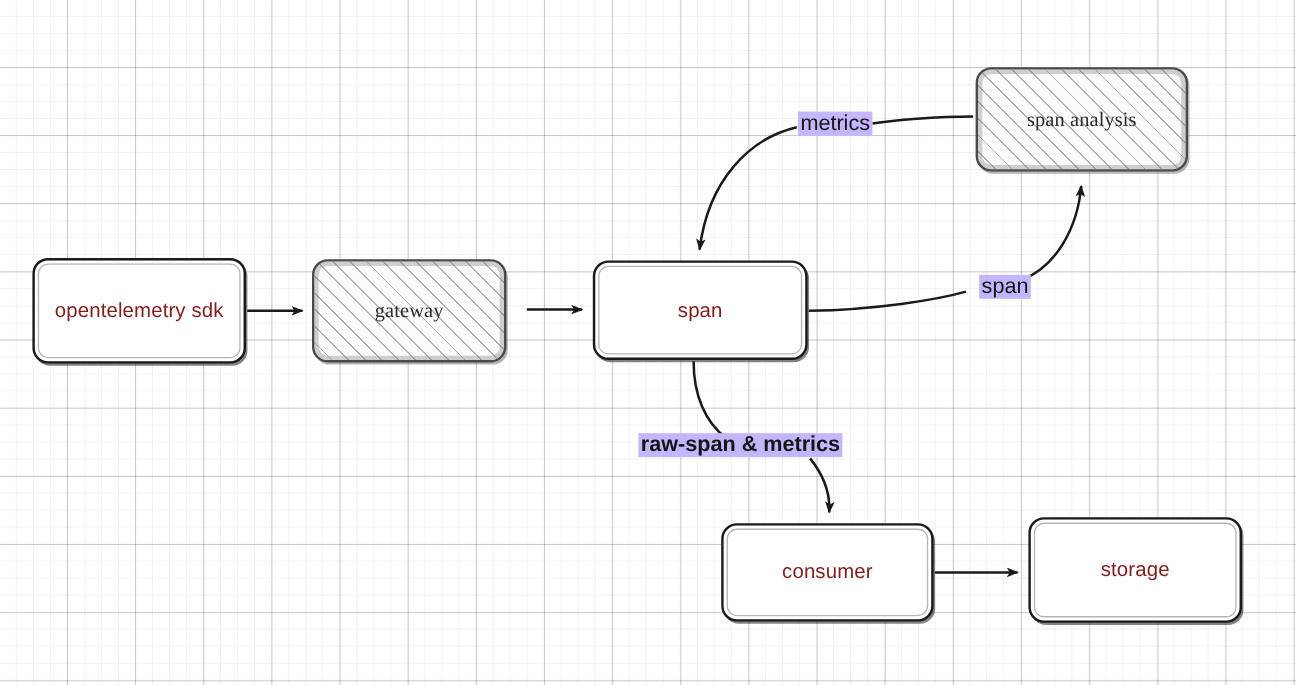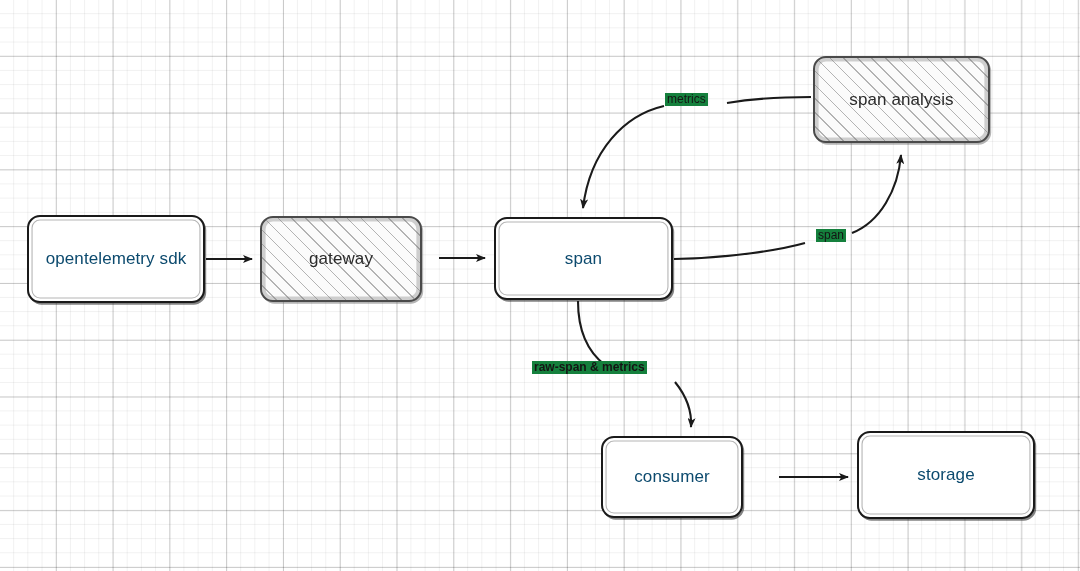--- a/index.html
+++ b/index.html
@@ -53,55 +53,56 @@
     box-shadow:
       1.6px 2.2px 0 -0.4px rgba(30,30,30,0.55),
       0 0 0 1px rgba(255,255,255,0.0),
       inset 0 0 0 2.5px #ffffff,
       inset 0 0 0 3.6px rgba(120,120,120,0.55);
   }
   .node .label {
     position: relative;
     z-index: 2;
     font-size: 17px;
-    color: #0c4a6e;
+    color: #7f1d1d;
     letter-spacing: 0.1px;
     white-space: nowrap;
   }
   
   .node.hatched {
     background-color: #fbfbfb;
     border-color: #4a4a4a;
     box-shadow:
       1.6px 2.2px 0 -0.4px rgba(90,90,90,0.45),
       inset 0 0 0 2.5px rgba(255,255,255,0.0),
       inset 0 0 0 3.6px rgba(150,150,150,0.45);
+    font-family: Liberation Serif, serif;
   }
   .node.hatched .hatch {
     position: absolute;
     inset: 0;
     border-radius: 11px;
     z-index: 1;
     background-image: repeating-linear-gradient(
       45deg,
       rgba(120,120,120,0.55) 0px,
       rgba(120,120,120,0.55) 1.1px,
       rgba(0,0,0,0) 1.1px,
       rgba(0,0,0,0) 9.8px
     );
     pointer-events: none;
   }
   .node.hatched .label {
     color: #2b2b2b;
   }
   .edge-label {
     position: absolute;
-    font-size: 12px;
+    font-size: 18px;
     color: #141414;
-    background: #15803d;
+    background: #c4b5fd;
     padding: 0 2px;
     white-space: nowrap;
     line-height: 1.1;
     z-index: 3;
   }
 </style>
 </head>
 <body>
 
 <div id="canvas">
@@ -154,21 +155,21 @@
 
   <div class="node" style="left:494px; top:217px; width:179px; height:83px;">
     <span class="label">span</span>
   </div>
 
   <div class="node hatched" style="left:813px; top:56px; width:177px; height:87px;">
     <span class="hatch"></span>
     <span class="label">span analysis</span>
   </div>
 
-  <div class="node" style="left:601px; top:436px; width:142px; height:82px;">
+  <div class="node" style="left:601px; top:436px; width:177px; height:82px;">
     <span class="label">consumer</span>
   </div>
 
   <div class="node" style="left:857px; top:431px; width:178px; height:88px;">
     <span class="label">storage</span>
   </div>
 
   <div class="edge-label" style="left:665px; top:93px;">metrics</div>
 
   <div class="edge-label" style="left:816px; top:229px;">span</div>

